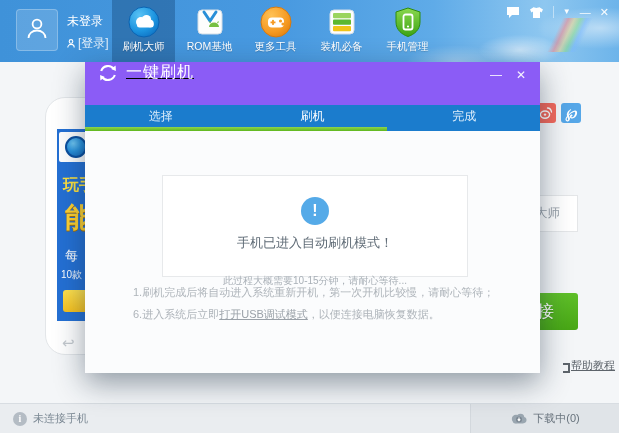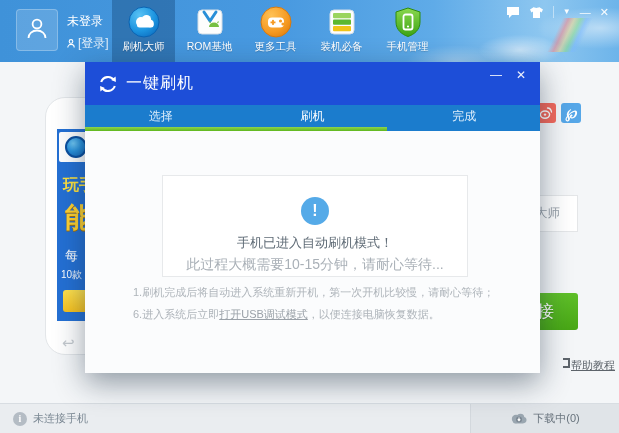--- a/index.html
+++ b/index.html
@@ -58,45 +58,45 @@
   .soc-red { background:#f4695c; }
   .soc-blue { background:#56a7e8; color:#fff; font-size:13px; font-weight:bold; font-family:"Liberation Serif",serif; font-style:italic; }
   .device-box { position:absolute; left:495px; top:195px; width:83px; height:37px; background:#fff;
     border:1px solid #e4e6e8; z-index:1; display:flex; align-items:center; justify-content:flex-end; padding-right:17px;
     color:#9aa2aa; font-size:12.5px; }
   .connect-btn { position:absolute; left:468px; top:293px; width:110px; height:37px; z-index:1;
     background:linear-gradient(#5fbf29,#48a716); border-radius:3px; color:#fff; font-size:17px;
     display:flex; align-items:center; justify-content:flex-end; padding-right:24px; cursor:pointer;
     text-shadow:0 1px 1px rgba(0,0,0,.2); }
   .help-link { position:absolute; left:563px; top:358px; z-index:1; font-size:11px; color:#5d646b;
-    text-decoration:underline; cursor:pointer; display:flex; align-items:flex-start; }
+    text-decoration:underline; cursor:pointer; display:flex; align-items:flex-end; }
   .help-frag { display:inline-block; width:7px; height:10px; margin-right:1px;
     border-top:2px solid #5d646b; border-bottom:2px solid #5d646b; border-right:2px solid #5d646b; }
 
   
   .dialog { position:absolute; left:85px; top:62px; width:455px; height:311px; z-index:10;
     box-shadow:0 10px 28px rgba(20,40,60,.45); background:#fbfcfd; }
-  .dlg-header { position:relative; height:43px; background:#1d4ed8; display:flex; align-items:center; }
+  .dlg-header { position:relative; height:43px; background:#8b5cf6; display:flex; align-items:flex-start;text-decoration:underline; }
   .dlg-icon { margin-left:12px; width:22px; height:22px; }
   .dlg-title { margin-left:7px; color:#fff; font-size:16px; letter-spacing:1px; }
   .dlg-controls { position:absolute; right:14px; top:7px; display:flex; gap:14px; }
   .dlg-wc { color:rgba(255,255,255,.92); font-size:12px; line-height:12px; cursor:pointer; }
   .dlg-tabs { height:22px; background:#1b7ccd; display:flex; }
   .dlg-tab { flex:1; text-align:center; color:#dcedfa; font-size:12px; line-height:22px; cursor:pointer; }
   .dlg-tab.active { color:#fff; }
   .dlg-progress { height:4px; background:#1b7ccd; position:relative; }
   .dlg-progress-fill { position:absolute; left:0; top:0; bottom:0; width:66.4%;
     background:linear-gradient(#8ed44e,#5fb71d); }
   .dlg-body { position:relative; height:242px; background:#fbfcfd; }
   .info-box { position:absolute; left:77px; top:44px; width:306px; height:102px; background:#fff;
     border:1px solid #e7e9eb; text-align:center; }
   .info-circle { width:28px; height:28px; border-radius:50%; background:#55aae8; margin:21px auto 0;
     color:#fff; font-size:16px; font-weight:bold; line-height:28px; }
   .info-title { margin-top:9px; color:#5f6b76; font-size:13px; }
-  .info-sub { margin-top:4px; color:#a9b0b7; font-size:14px; }
+  .info-sub { margin-top:22px; color:#a9b0b7; font-size:10px; }
   .notes { position:absolute; left:48px; top:150px; font-size:11px; color:#aeb4ba; line-height:22px; }
   .notes .ulink { text-decoration:underline; cursor:pointer; color:#9aa1a8; }
 
   
   .statusbar { position:absolute; left:0; bottom:0; width:619px; height:30px; background:#eaedf0;
     border-top:1px solid #d8dde2; }
   .sb-left { position:absolute; left:13px; top:0; height:100%; display:flex; align-items:center; gap:6px;
     color:#7b8893; font-size:11px; }
   .sb-info { width:14px; height:14px; border-radius:50%; background:#b4bcc4; color:#fff; font-size:10px;
     font-weight:bold; text-align:center; line-height:14px; font-family:"Liberation Serif",serif; }

